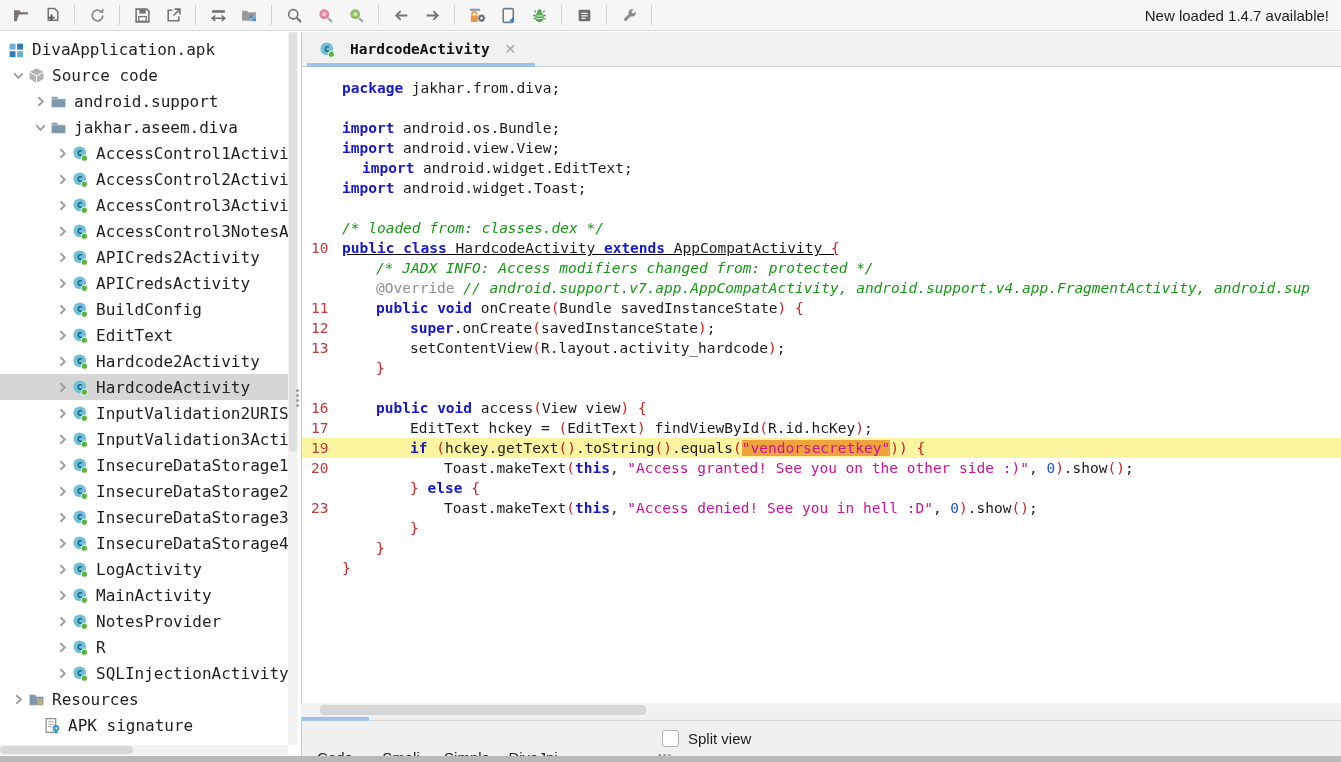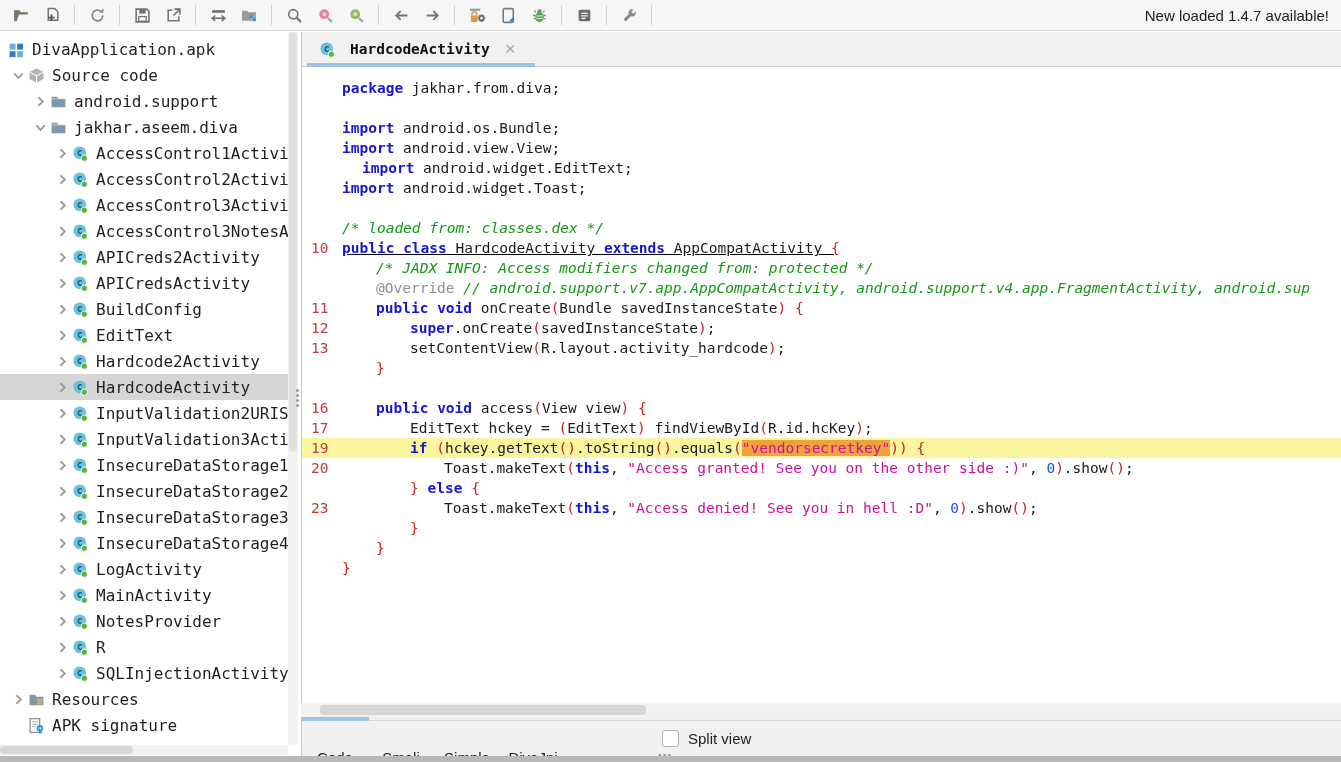--- a/index.html
+++ b/index.html
@@ -597,21 +597,21 @@
           </svg>
         </span>
         <span class="tree-ico">
           <svg width="17" height="17" viewBox="0 0 16 16">
             <path d="M1.5 13.5v-10h5L8 5.5h6.5v8z" fill="#7e99ad"></path>
             <path d="M8.6 8h5M8.6 10h5M8.6 12h5" stroke="#e8b435" stroke-width="1.5"></path>
           </svg>
         </span>
         <span class="tree-label">Resources</span>
       </div>
-      <div class="tree-row" style="padding-left: 8px;">
+      <div class="tree-row" style="padding-left: 24px;">
         <span class="tree-chev"></span>
         <span class="tree-ico">
           <svg width="17" height="17" viewBox="0 0 16 16">
             <rect x="2" y="1.5" width="9" height="13" fill="#fbfbfb" stroke="#8f8f8f" stroke-width="1.2"></rect>
             <path d="M4 4.5h5M4 6.8h5M4 9h3" stroke="#a8a8a8" stroke-width="1"></path>
             <circle cx="11.2" cy="10.6" r="2.3" fill="none" stroke="#2b98d8" stroke-width="1.6"></circle>
             <path d="M11.2 12.9v2.6M11.2 14.6h2" stroke="#2b98d8" stroke-width="1.6"></path>
           </svg>
         </span>
         <span class="tree-label">APK signature</span>

